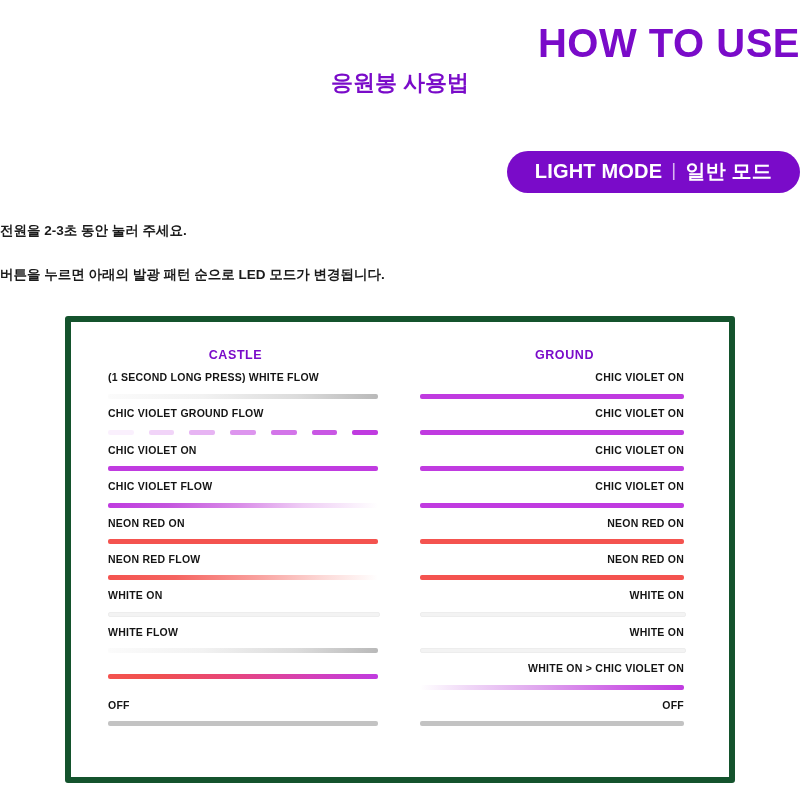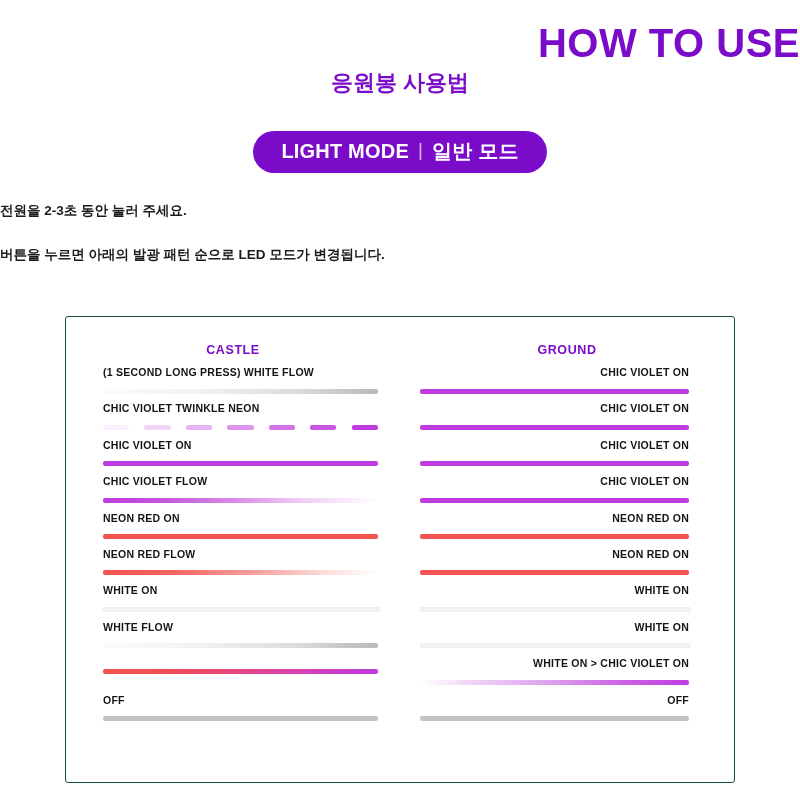--- a/index.html
+++ b/index.html
@@ -33,22 +33,22 @@
   .subtitle {
     font-size: 22px;
     font-weight: 800;
     color: #7A0BC9;
     margin: 6px 0 0 0;
     line-height: 1.2;
   }
 
   .badge-wrap {
     display: flex;
-    justify-content: center;
-    margin-top: 35px;
+    justify-content: flex-end;
+    margin-top: 55px;
   }
   .badge {
     background: #7A0BC9;
     color: #ffffff;
     border-radius: 999px;
     padding: 9px 28px 11px 28px;
     font-size: 20px;
     font-weight: 800;
     letter-spacing: 0.2px;
     display: inline-flex;
@@ -76,21 +76,21 @@
   }
   .instr-gap { height: 20px; }
 
   
   .card {
     position: absolute;
     left: 65px;
     top: 316px;
     width: 670px;
     height: 467px;
-    border: 1px solid #14532d;
+    border: 6px solid #14532d;
     border-radius: 3px;
     box-sizing: border-box;
     background: #fff;
   }
 
   .col-headers {
     display: flex;
     padding-top: 26px;
   }
   .col-head {
@@ -213,21 +213,21 @@
           <div class="cell-label">(1 SECOND LONG PRESS) WHITE FLOW</div>
           <div class="bar white-flow"></div>
         </div>
         <div class="cell right">
           <div class="cell-label">CHIC VIOLET ON</div>
           <div class="bar violet-on"></div>
         </div>
       </div>
       <div class="row">
         <div class="cell left">
-          <div class="cell-label">CHIC VIOLET TWINKLE NEON</div>
+          <div class="cell-label">CHIC VIOLET GROUND FLOW</div>
           <div class="bar twinkle">
             <span class="dash"></span>
             <span class="dash"></span>
             <span class="dash"></span>
             <span class="dash"></span>
             <span class="dash"></span>
             <span class="dash"></span>
             <span class="dash"></span>
           </div>
         </div>

